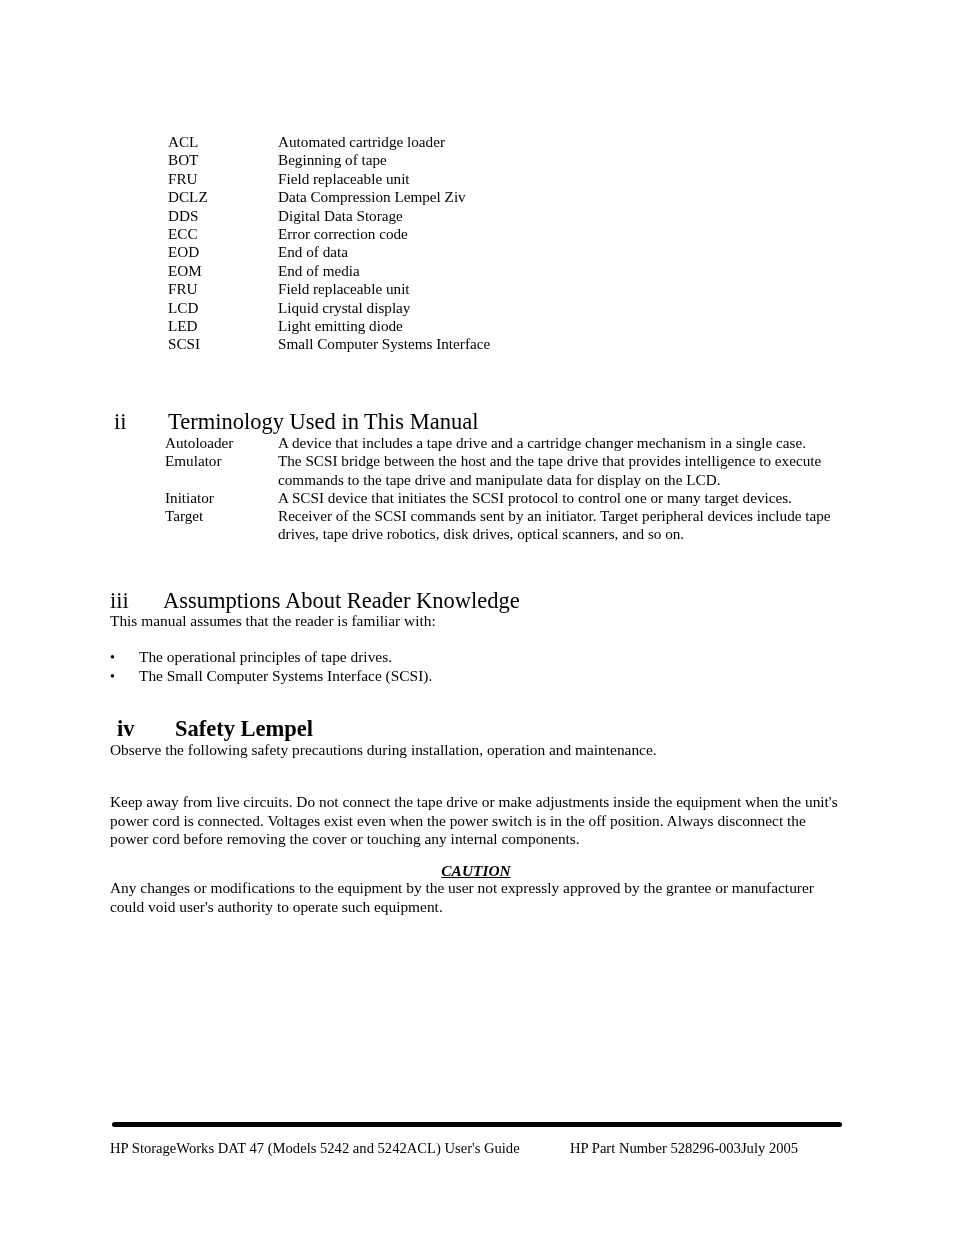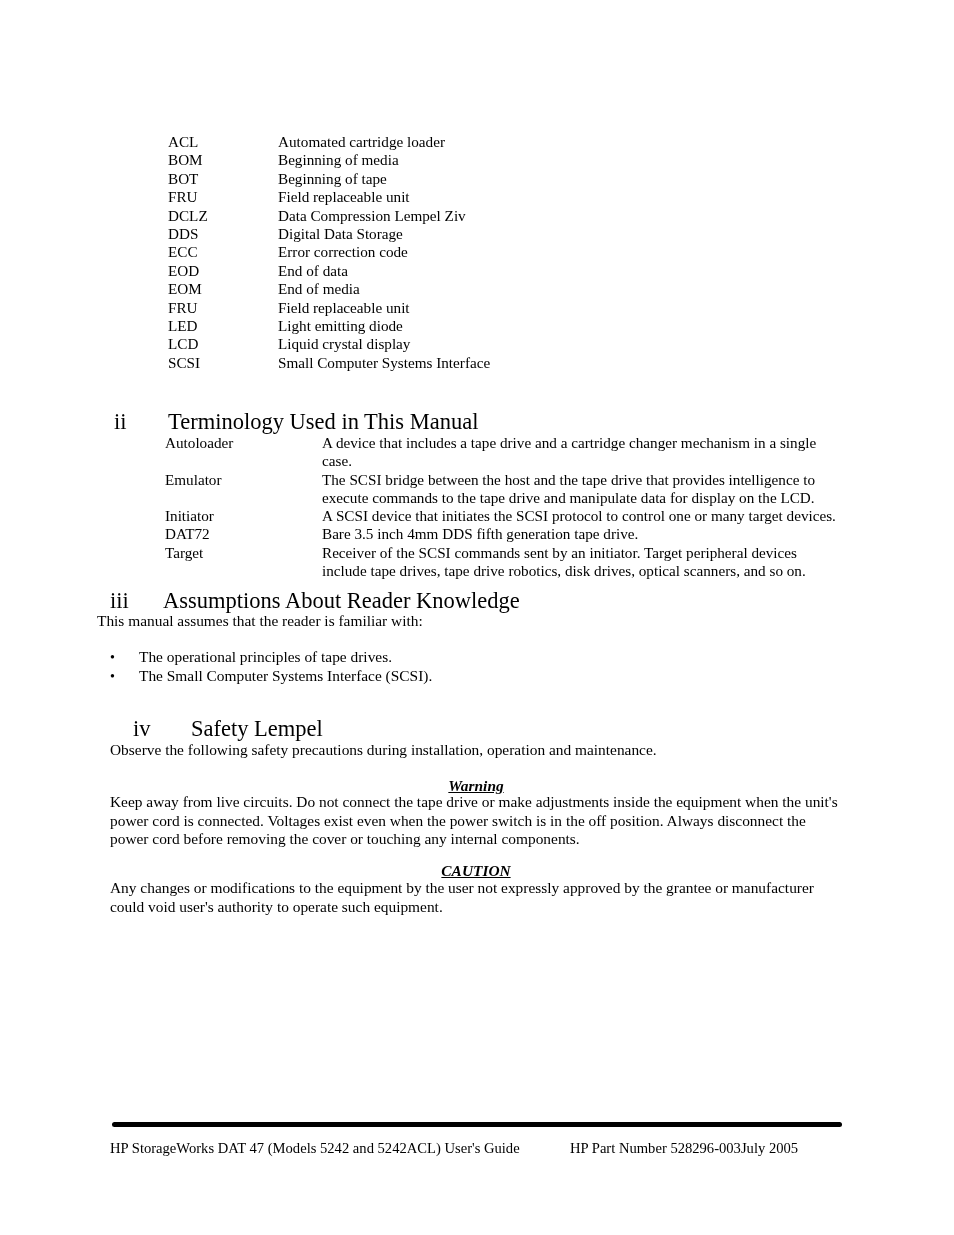--- a/index.html
+++ b/index.html
@@ -67,57 +67,57 @@
   }
   #heading-terminology .num { width: 54px; }
 
   #heading-assumptions {
     left: 110px;
     top: 588px;
   }
   #heading-assumptions .num { width: 53px; }
 
   #heading-safety {
-    left: 133px;
+    left: 117px;
     top: 716px;
+    font-weight: bold;
   }
   #heading-safety .num { width: 58px; }
 
   
   .term-block {
     position: absolute;
     left: 165px;
     top: 434px;
     width: 676px;
   }
   .term-row {
     display: flex;
     align-items: flex-start;
     font-size: 15.2px;
     line-height: 18.3px;
-    gap: 44px;
   }
   .term-name {
     width: 113px;
     flex: 0 0 113px;
   }
   .term-def {
     flex: 1 1 auto;
   }
 
   
   .para {
     position: absolute;
     font-size: 15.4px;
     line-height: 18.5px;
     text-align: left;
   }
 
   #para-assumptions-intro {
-    left: 97px;
+    left: 110px;
     top: 612px;
     width: 700px;
   }
 
   #para-safety-intro {
     left: 110px;
     top: 741px;
     width: 740px;
   }
 
@@ -210,24 +210,20 @@
 <body>
 
 <div class="page">
 
   <div class="abbrev-block">
     <div class="abbrev-row">
       <span class="abbrev-term">ACL</span>
       <span class="abbrev-def">Automated cartridge loader</span>
     </div>
     <div class="abbrev-row">
-      <span class="abbrev-term">BOM</span>
-      <span class="abbrev-def">Beginning of media</span>
-    </div>
-    <div class="abbrev-row">
       <span class="abbrev-term">BOT</span>
       <span class="abbrev-def">Beginning of tape</span>
     </div>
     <div class="abbrev-row">
       <span class="abbrev-term">FRU</span>
       <span class="abbrev-def">Field replaceable unit</span>
     </div>
     <div class="abbrev-row">
       <span class="abbrev-term">DCLZ</span>
       <span class="abbrev-def">Data Compression Lempel Ziv</span>
@@ -246,26 +242,26 @@
     </div>
     <div class="abbrev-row">
       <span class="abbrev-term">EOM</span>
       <span class="abbrev-def">End of media</span>
     </div>
     <div class="abbrev-row">
       <span class="abbrev-term">FRU</span>
       <span class="abbrev-def">Field replaceable unit</span>
     </div>
     <div class="abbrev-row">
+      <span class="abbrev-term">LCD</span>
+      <span class="abbrev-def">Liquid crystal display</span>
+    </div>
+    <div class="abbrev-row">
       <span class="abbrev-term">LED</span>
       <span class="abbrev-def">Light emitting diode</span>
-    </div>
-    <div class="abbrev-row">
-      <span class="abbrev-term">LCD</span>
-      <span class="abbrev-def">Liquid crystal display</span>
     </div>
     <div class="abbrev-row">
       <span class="abbrev-term">SCSI</span>
       <span class="abbrev-def">Small Computer Systems Interface</span>
     </div>
   </div>
 
   <div class="heading" id="heading-terminology">
     <span class="num">ii</span>
     <span class="title">Terminology Used in This Manual</span>
@@ -278,24 +274,20 @@
     </div>
     <div class="term-row">
       <span class="term-name">Emulator</span>
       <span class="term-def">The SCSI bridge between the host and the tape drive that provides intelligence to execute commands to the tape drive and manipulate data for display on the LCD.</span>
     </div>
     <div class="term-row">
       <span class="term-name">Initiator</span>
       <span class="term-def">A SCSI device that initiates the SCSI protocol to control one or many target devices.</span>
     </div>
     <div class="term-row">
-      <span class="term-name">DAT72</span>
-      <span class="term-def">Bare 3.5 inch 4mm DDS fifth generation tape drive.</span>
-    </div>
-    <div class="term-row">
       <span class="term-name">Target</span>
       <span class="term-def">Receiver of the SCSI commands sent by an initiator. Target peripheral devices include tape drives, tape drive robotics, disk drives, optical scanners, and so on.</span>
     </div>
   </div>
 
   <div class="heading" id="heading-assumptions">
     <span class="num">iii</span>
     <span class="title">Assumptions About Reader Knowledge</span>
   </div>
 
@@ -312,23 +304,20 @@
     </div>
   </div>
 
   <div class="heading" id="heading-safety">
     <span class="num">iv</span>
     <span class="title">Safety Lempel</span>
   </div>
 
   <div class="para" id="para-safety-intro">Observe the following safety precautions during installation, operation and maintenance.</div>
 
-  <div class="notice-heading" id="notice-warning">
-    <span class="inner">Warning</span>
-  </div>
 
   <div class="para" id="para-warning-body">Keep away from live circuits. Do not connect the tape drive or make adjustments inside the equipment when the unit's power cord is connected. Voltages exist even when the power switch is in the off position. Always disconnect the power cord before removing the cover or touching any internal components.</div>
 
   <div class="notice-heading" id="notice-caution">
     <span class="inner">CAUTION</span>
   </div>
 
   <div class="para" id="para-caution-body">Any changes or modifications to the equipment by the user not expressly approved by the grantee or manufacturer could void user's authority to operate such equipment.</div>
 
   <div class="footer-rule"></div>

